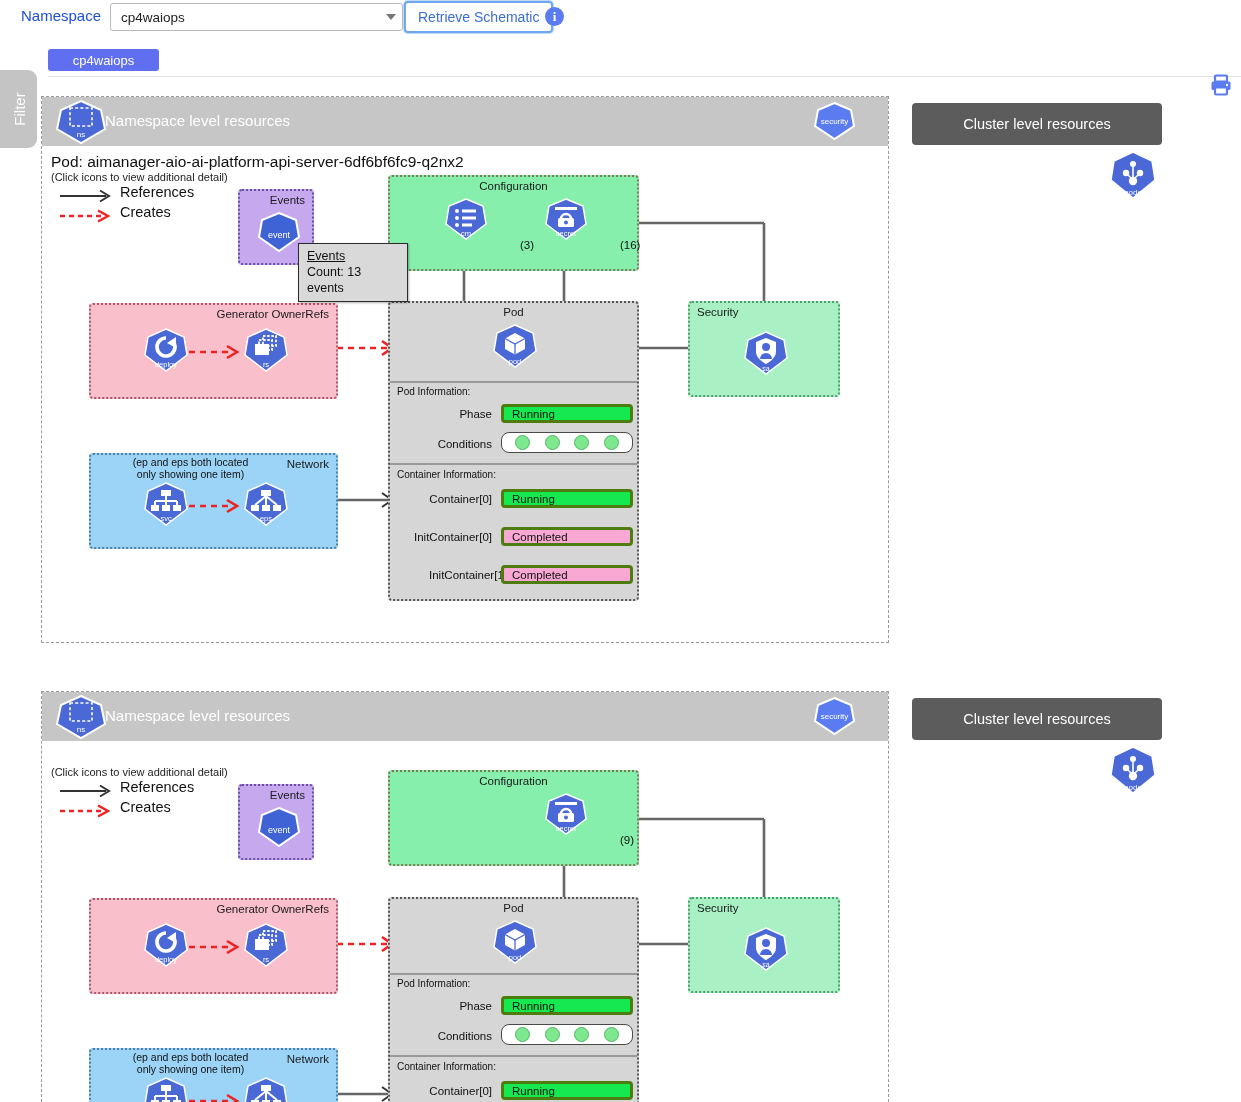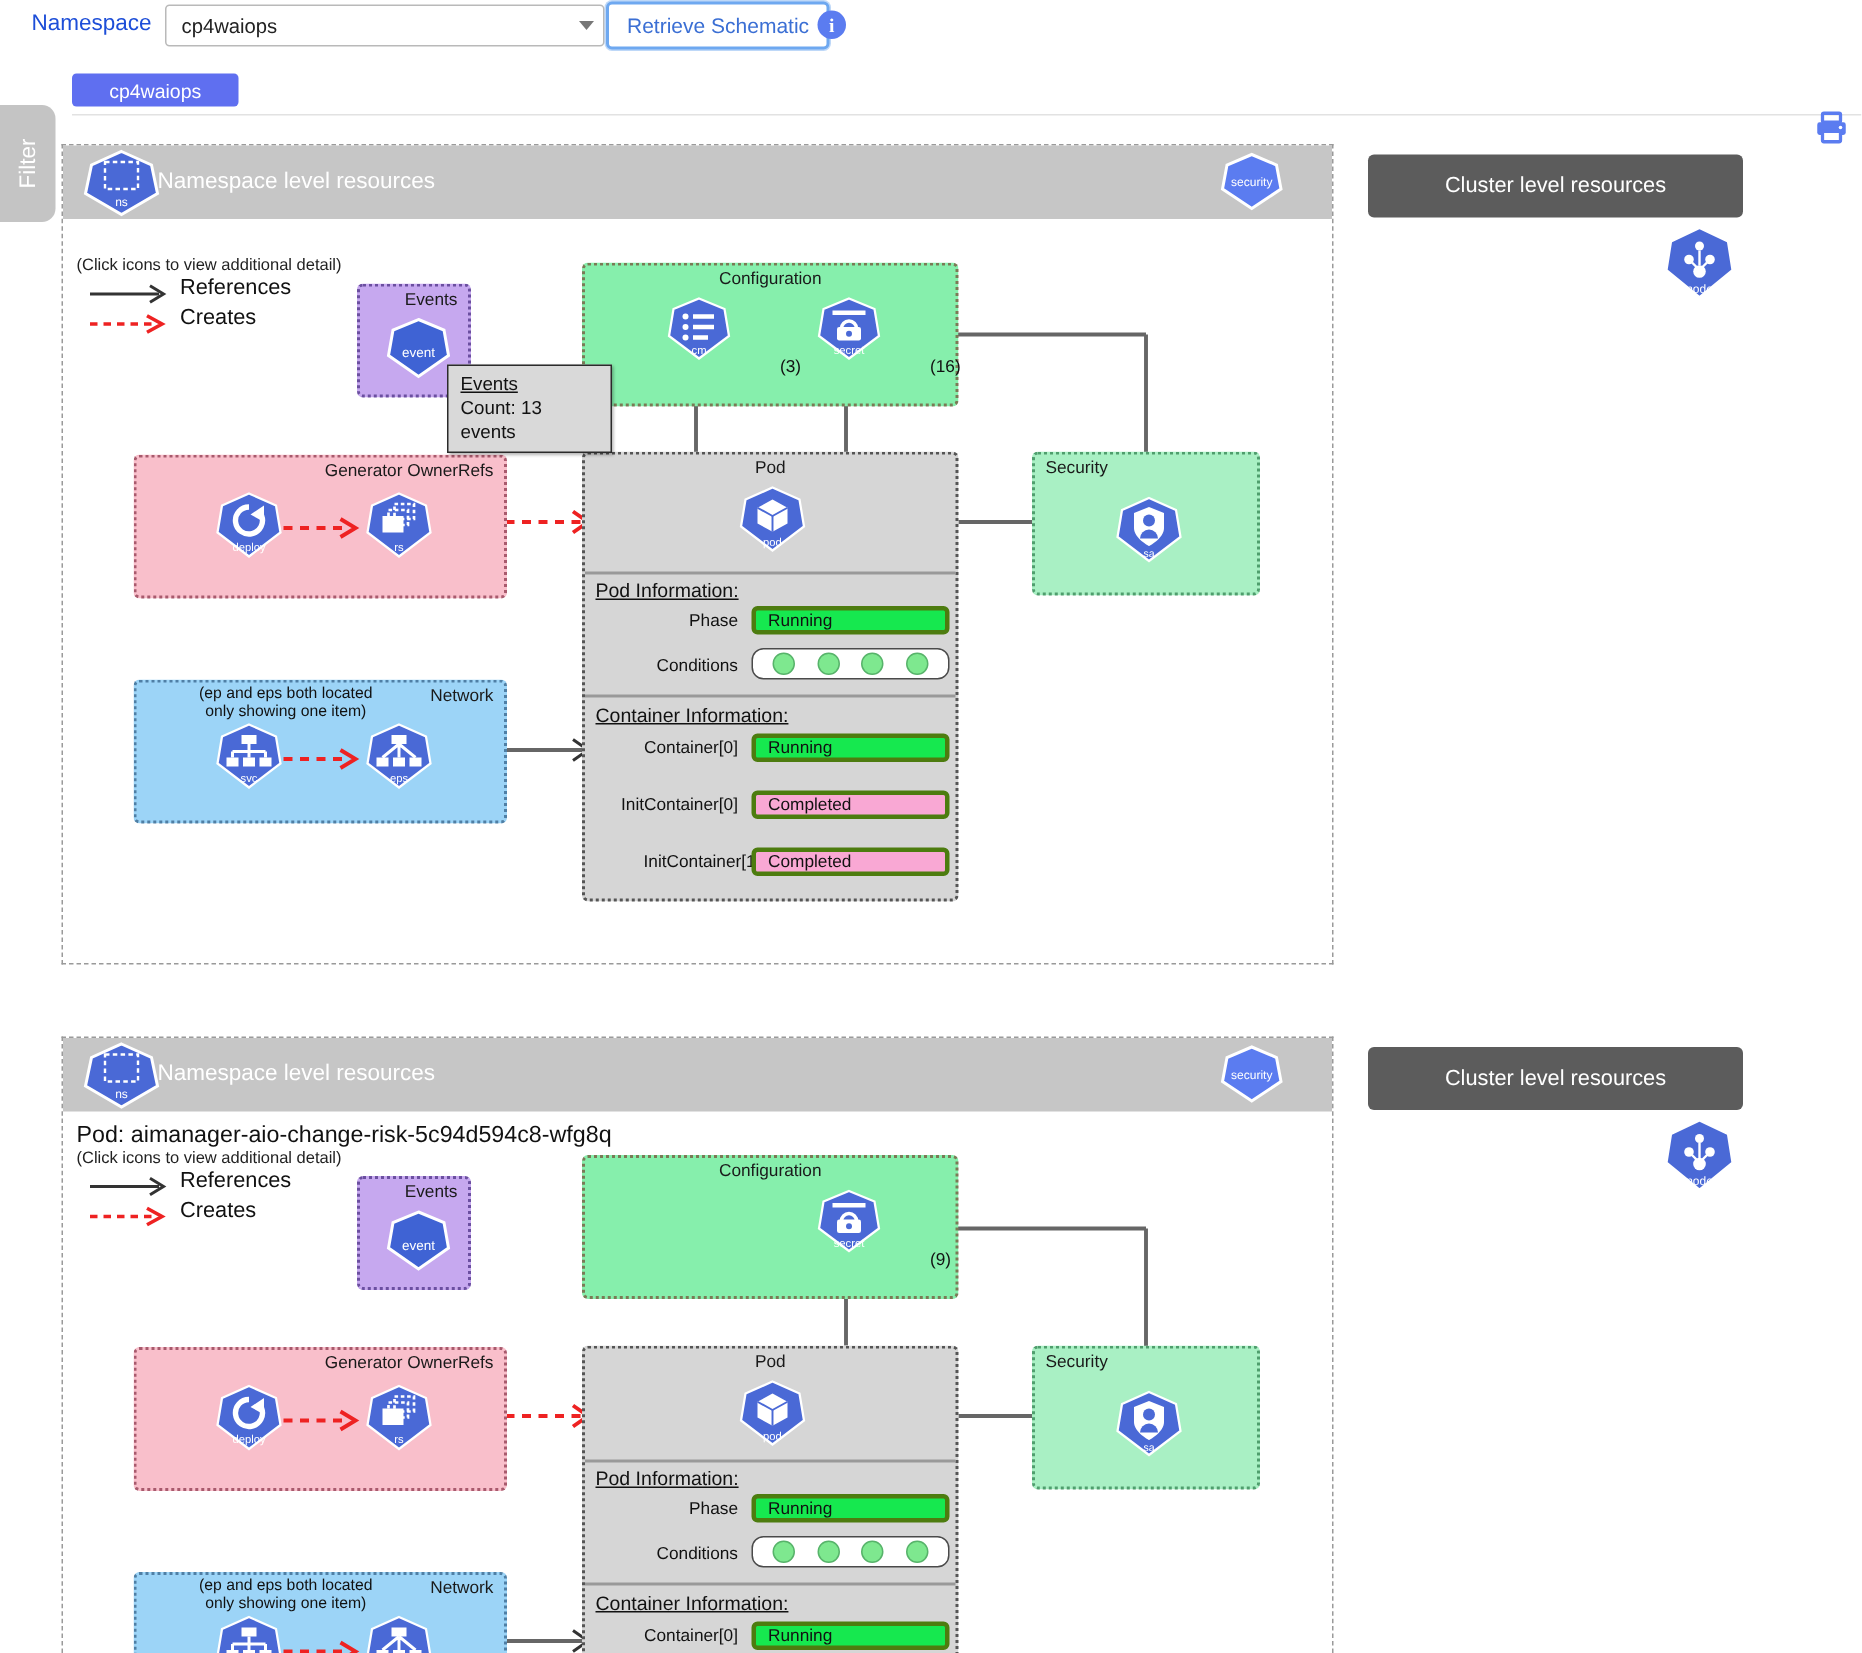--- a/index.html
+++ b/index.html
@@ -128,21 +128,21 @@
   .grp.security { background: #a9f0c4; border-color: #4f9e6d; }
   .grp.podbox   { background: #d6d6d6; border-color: #555; }
 
   .note-2line {
     position: absolute; left: 0; right: 46px; top: 2px; text-align: center;
     font-size: 10.5px; color: #111; line-height: 11.5px;
   }
 
   
   .sep { position: absolute; left: 0; right: 0; height: 2px; background: #999; }
-  .sec-title { position: absolute; font-size: 13px; color: #111; text-decoration: underline; }
+  .sec-title { position: absolute; font-size: 10px; color: #111; }
   .field-lbl { position: absolute; font-size: 11.5px; color: #111; text-align: right; }
   .status-box {
     position: absolute; height: 19px; border-radius: 4px;
     border: 3px solid #4d7c0f; font-size: 11.5px; color: #111;
     display: flex; align-items: center; padding-left: 8px;
   }
   .status-box.running   { background: #16e84f; }
   .status-box.completed { background: #f9a8d4; }
   .cond-box {
     position: absolute; height: 21px; border-radius: 8px;
@@ -221,20 +221,21 @@
       </div>
       <div class="title">Namespace level resources</div>
       <div class="sec-ico">
         <svg width="43" height="40" viewBox="0 0 43 40">
           <polygon points="21.5,2 38,9 41,25 21.5,38 2,25 5,9" fill="#5b7cf0" stroke="#fff" stroke-width="2"></polygon>
           <text x="21.5" y="23" font-size="8" fill="#fff" text-anchor="middle" font-family="'Liberation Sans',sans-serif">security</text>
         </svg>
       </div>
     </div>
 
+    <div class="pod-title" style="left:9px; top:56px;">Pod: aimanager-aio-ai-platform-api-server-6df6bf6fc9-q2nx2</div>
     <div class="pod-sub" style="left:9px; top:74px;">(Click icons to view additional detail)</div>
 
     <div class="legend-row" style="left:18px; top:92px;">
       <svg width="56" height="14" viewBox="0 0 56 14">
         <line x1="0" y1="7" x2="46" y2="7" stroke="#333" stroke-width="2"></line>
         <polyline points="40,1.5 49,7 40,12.5" fill="none" stroke="#333" stroke-width="2"></polyline>
       </svg>
       <span class="legend-text">References</span>
     </div>
     <div class="legend-row" style="left:18px; top:112px;">
@@ -455,21 +456,20 @@
       </div>
       <div class="title">Namespace level resources</div>
       <div class="sec-ico">
         <svg width="43" height="40" viewBox="0 0 43 40">
           <polygon points="21.5,2 38,9 41,25 21.5,38 2,25 5,9" fill="#5b7cf0" stroke="#fff" stroke-width="2"></polygon>
           <text x="21.5" y="23" font-size="8" fill="#fff" text-anchor="middle" font-family="'Liberation Sans',sans-serif">security</text>
         </svg>
       </div>
     </div>
 
-    <div class="pod-title" style="left:9px; top:56px;">Pod: aimanager-aio-change-risk-5c94d594c8-wfg8q</div>
     <div class="pod-sub" style="left:9px; top:74px;">(Click icons to view additional detail)</div>
 
     <div class="legend-row" style="left:18px; top:92px;">
       <svg width="56" height="14" viewBox="0 0 56 14">
         <line x1="0" y1="7" x2="46" y2="7" stroke="#333" stroke-width="2"></line>
         <polyline points="40,1.5 49,7 40,12.5" fill="none" stroke="#333" stroke-width="2"></polyline>
       </svg>
       <span class="legend-text">References</span>
     </div>
     <div class="legend-row" style="left:18px; top:112px;">

